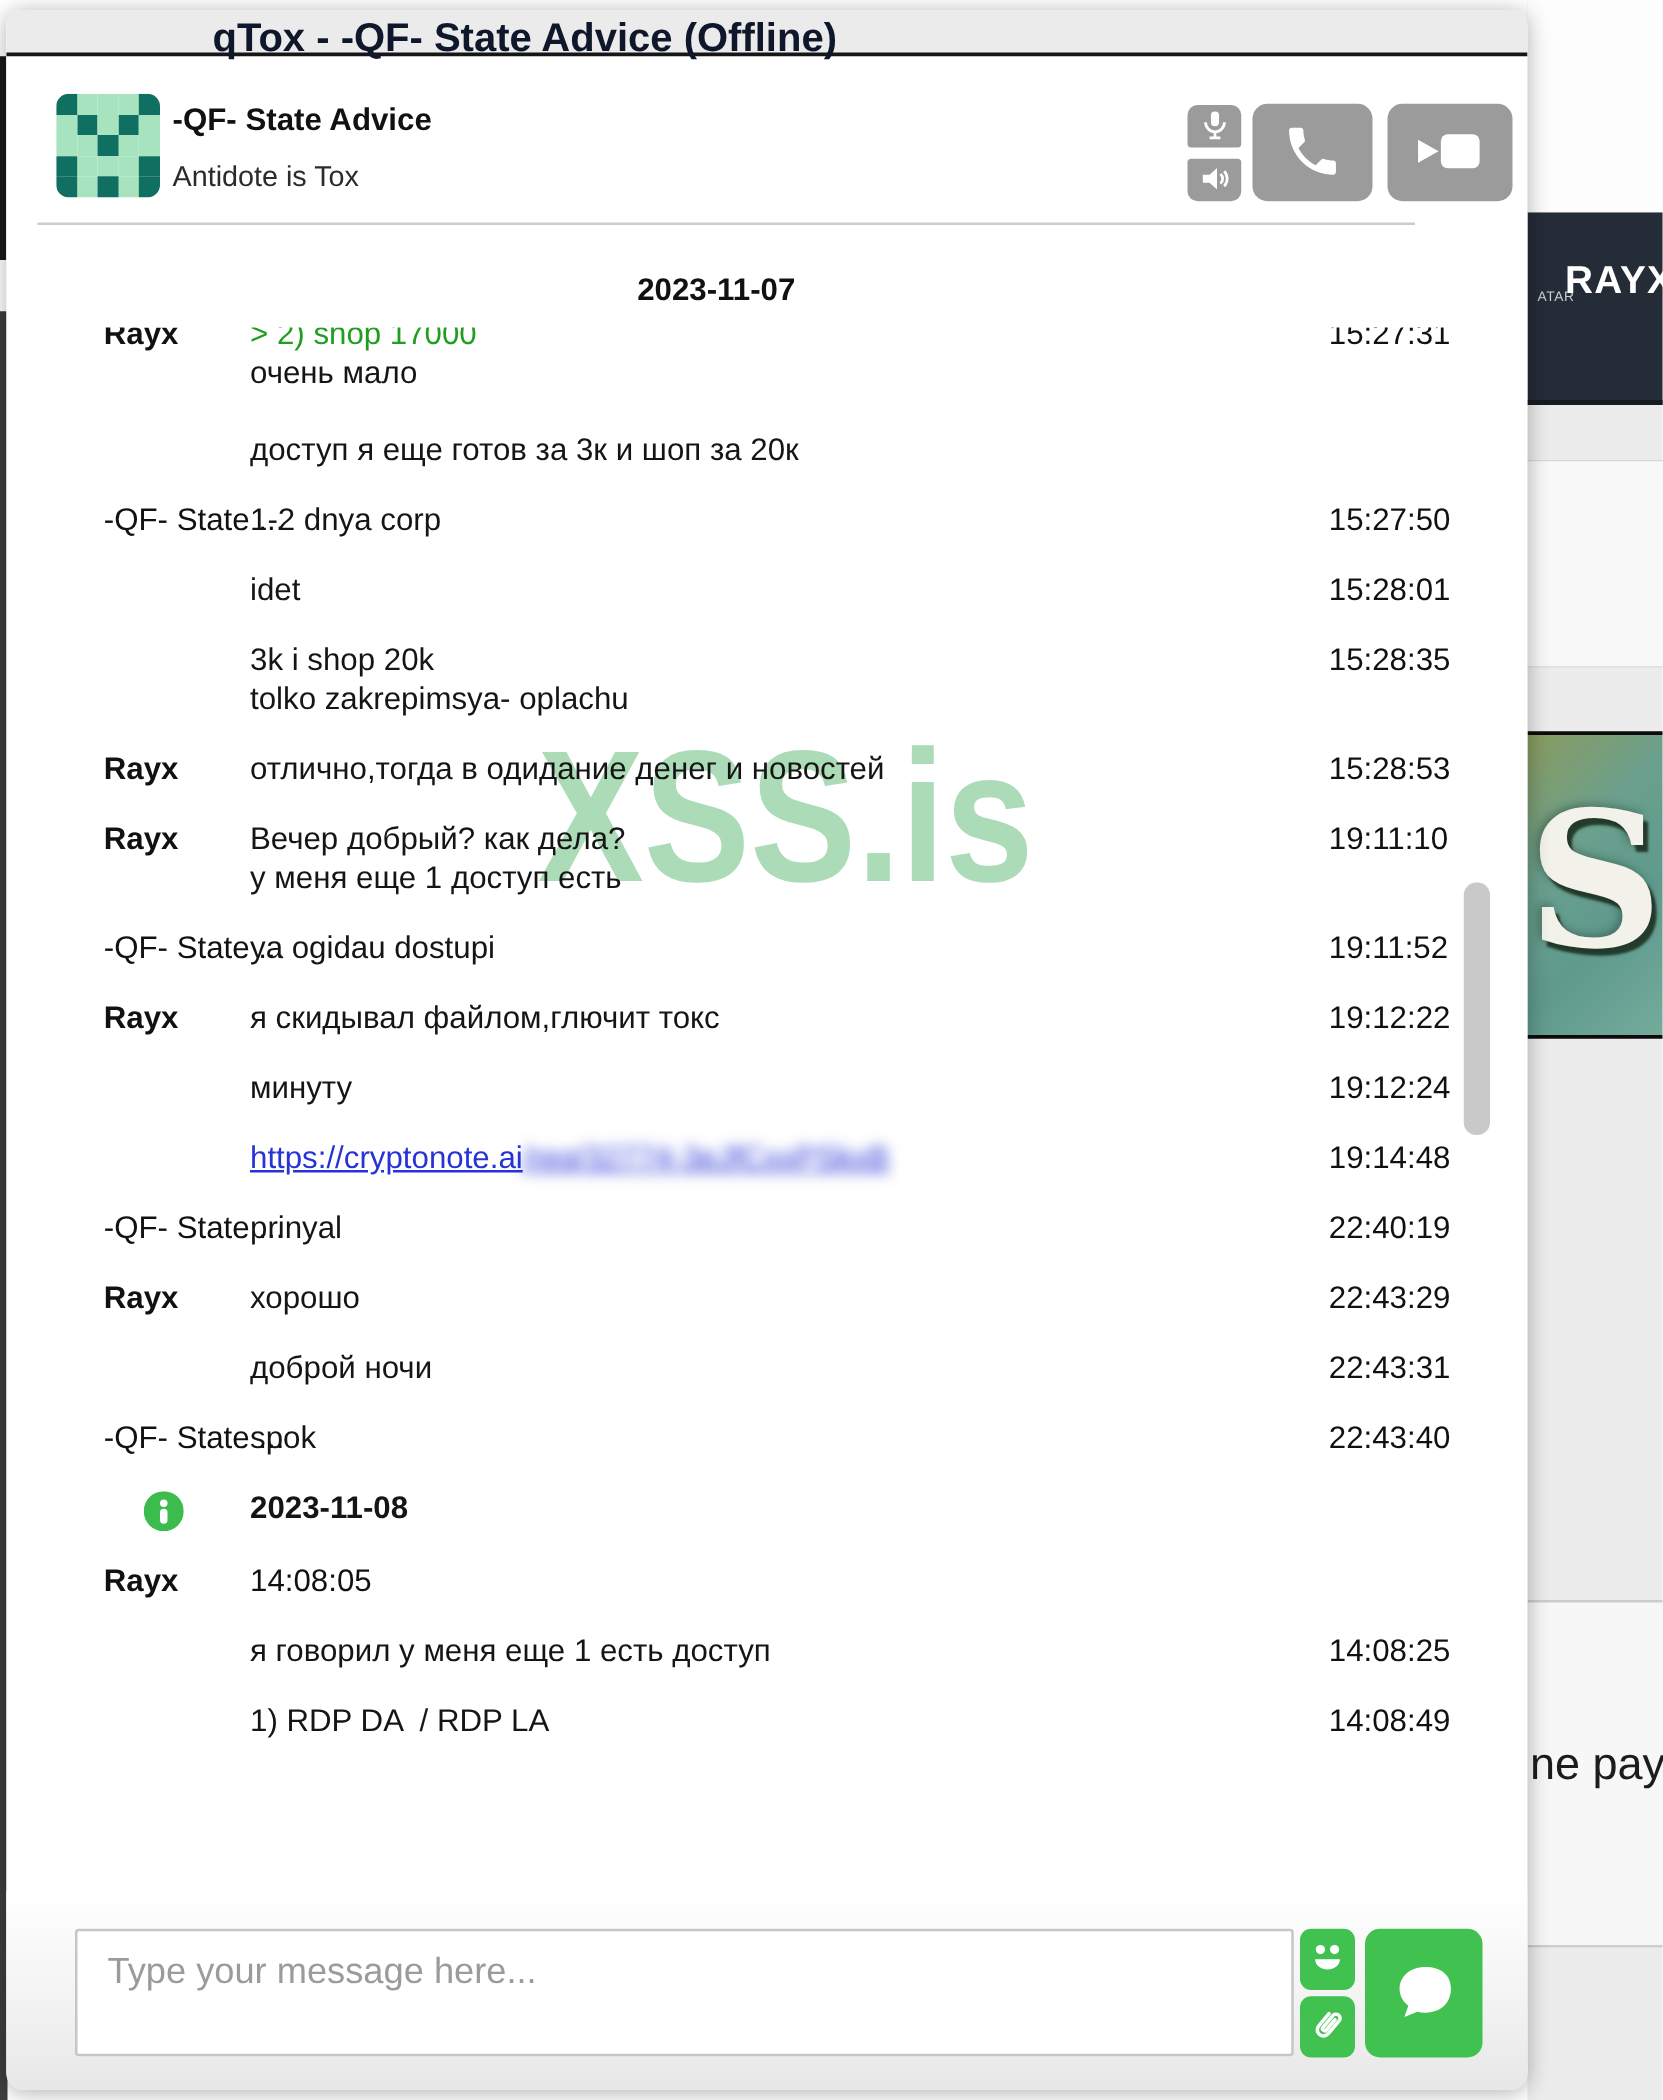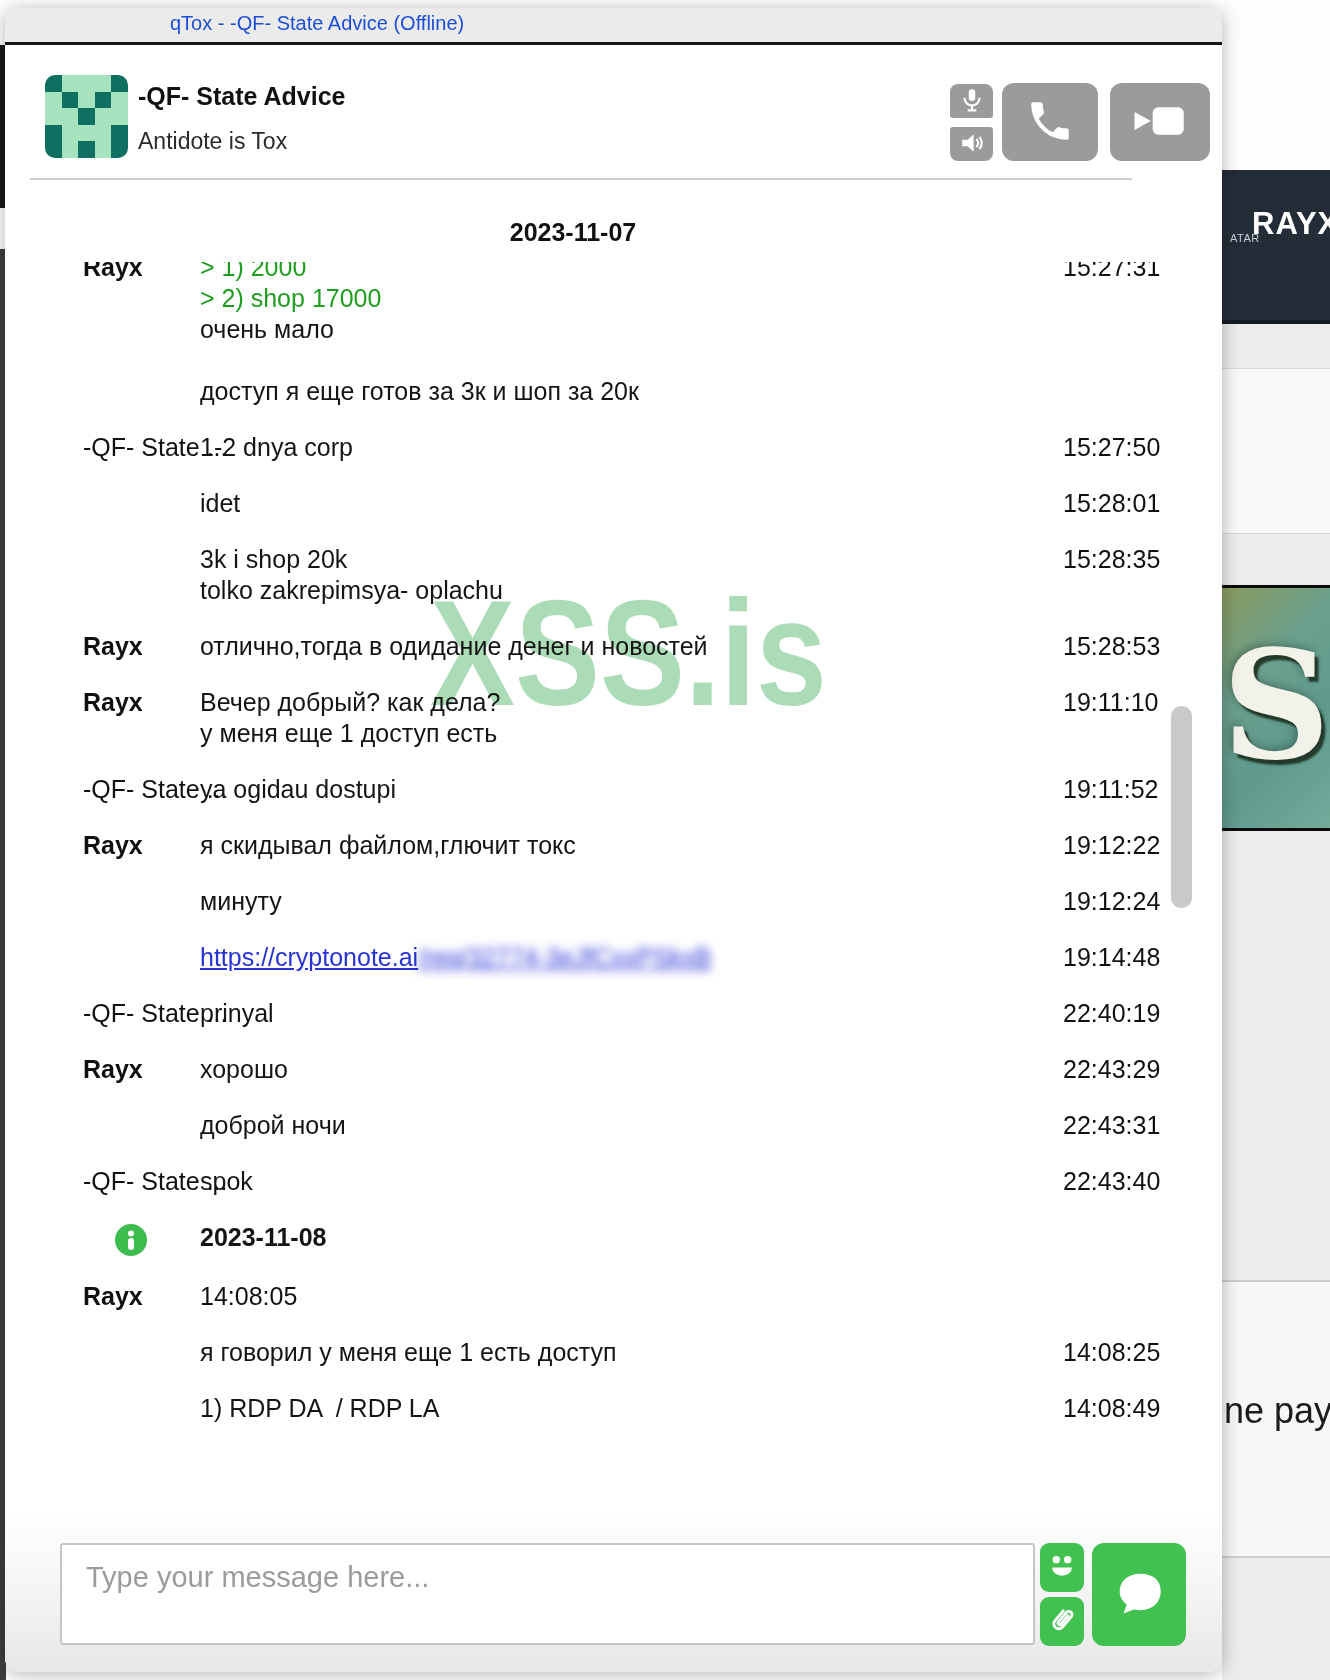--- a/index.html
+++ b/index.html
@@ -19,21 +19,21 @@
       text-align:center;line-height:234px;font-family:"DejaVu Serif","Liberation Serif",serif;
       font-weight:bold;font-size:150px;color:#f2f2ea;
       text-shadow:4px 5px 2px rgba(20,35,20,.8),-2px -2px 8px rgba(20,40,30,.4);overflow:hidden;}
   #bg-right-col .payblock{left:0;top:1280px;width:108px;height:274px;background:#f7f7f7;
       border-top:2px solid #cdcdcd;border-bottom:2px solid #cdcdcd;overflow:visible;}
   #bg-right-col .payblock .ptxt{position:absolute;left:2px;top:108px;font-size:36px;color:#1c1c1c;white-space:nowrap;}
   
   #win{left:5px;top:8px;width:1217px;height:1664px;background:#ffffff;border-radius:12px 12px 14px 14px;
        box-shadow:0 2px 18px rgba(0,0,0,.30);overflow:hidden;z-index:5;}
   #titlebar{left:0;top:0;width:100%;height:37px;background:#ebebeb;border-bottom:3px solid #161616;box-sizing:border-box;}
-  #titlebar .ttl{position:absolute;left:165px;top:4px;font-size:20px;font-weight:normal;color:#1d4ed8;}
+  #titlebar .ttl{position:absolute;left:165px;top:4px;font-size:32px;font-weight:bold;color:#0f172a;}
   
   #avatar{left:40px;top:67px;width:83px;height:83px;border-radius:10px;overflow:hidden;
           display:grid;grid-template-columns:repeat(5,1fr);grid-template-rows:repeat(5,1fr);}
   #contact-name{left:133px;top:74px;font-size:25px;font-weight:bold;color:#111;}
   #contact-status{left:133px;top:120px;font-size:23px;color:#2b2b2b;}
   .hbtn{background:#9b9b9b;border:none;cursor:pointer;position:absolute;display:flex;align-items:center;justify-content:center;}
   #btn-mic{left:945px;top:76px;width:43px;height:34px;border-radius:8px 8px 3px 3px;}
   #btn-speaker{left:945px;top:119px;width:43px;height:34px;border-radius:3px 3px 8px 8px;}
   #btn-call{left:997px;top:75px;width:96px;height:78px;border-radius:12px;}
   #btn-screen{left:1105px;top:75px;width:100px;height:78px;border-radius:12px;}
@@ -159,21 +159,20 @@
   </button>
 
   <div class="abs" id="hdr-divider"></div>
 
   <div class="abs" id="sticky-date">2023-11-07</div>
   <div class="abs" id="watermark">XSS.is</div>
   <div class="abs" id="viewport">
   <div class="row clipped">
     <div class="sender bold">Rayx</div>
     <div class="body">
-          <div class="line quote">&gt; 1) 2000</div>
           <div class="line quote">&gt; 2) shop 17000</div>
           <div class="line plain">очень мало</div>
           <div class="line plain">&nbsp;</div>
           <div class="line plain">доступ я еще готов за 3к и шоп за 20к</div>
         </div>
     <div class="time">15:27:31</div>
   </div>
 
   <div class="row">
     <div class="sender">-QF- State ...</div>

